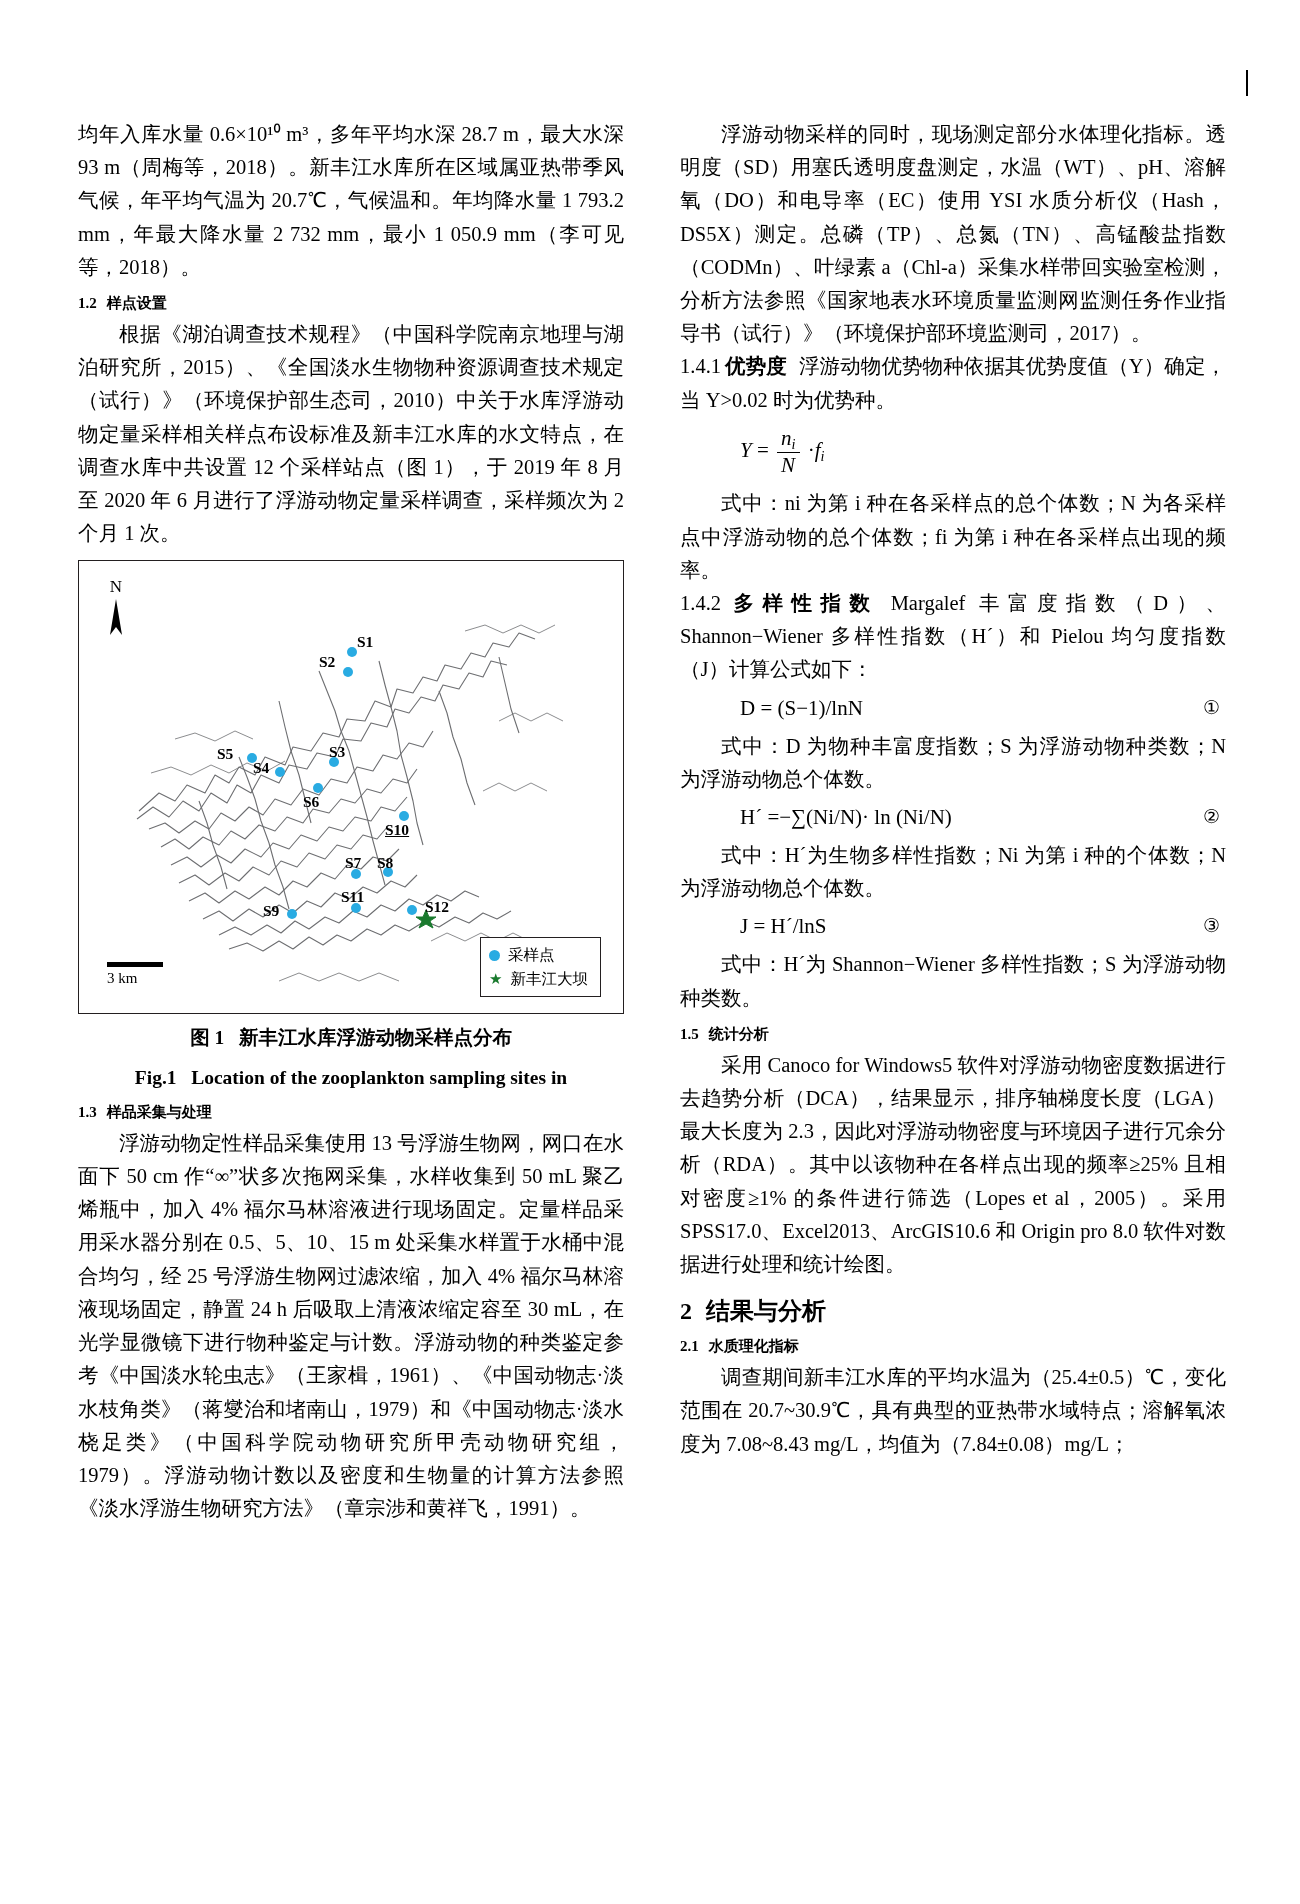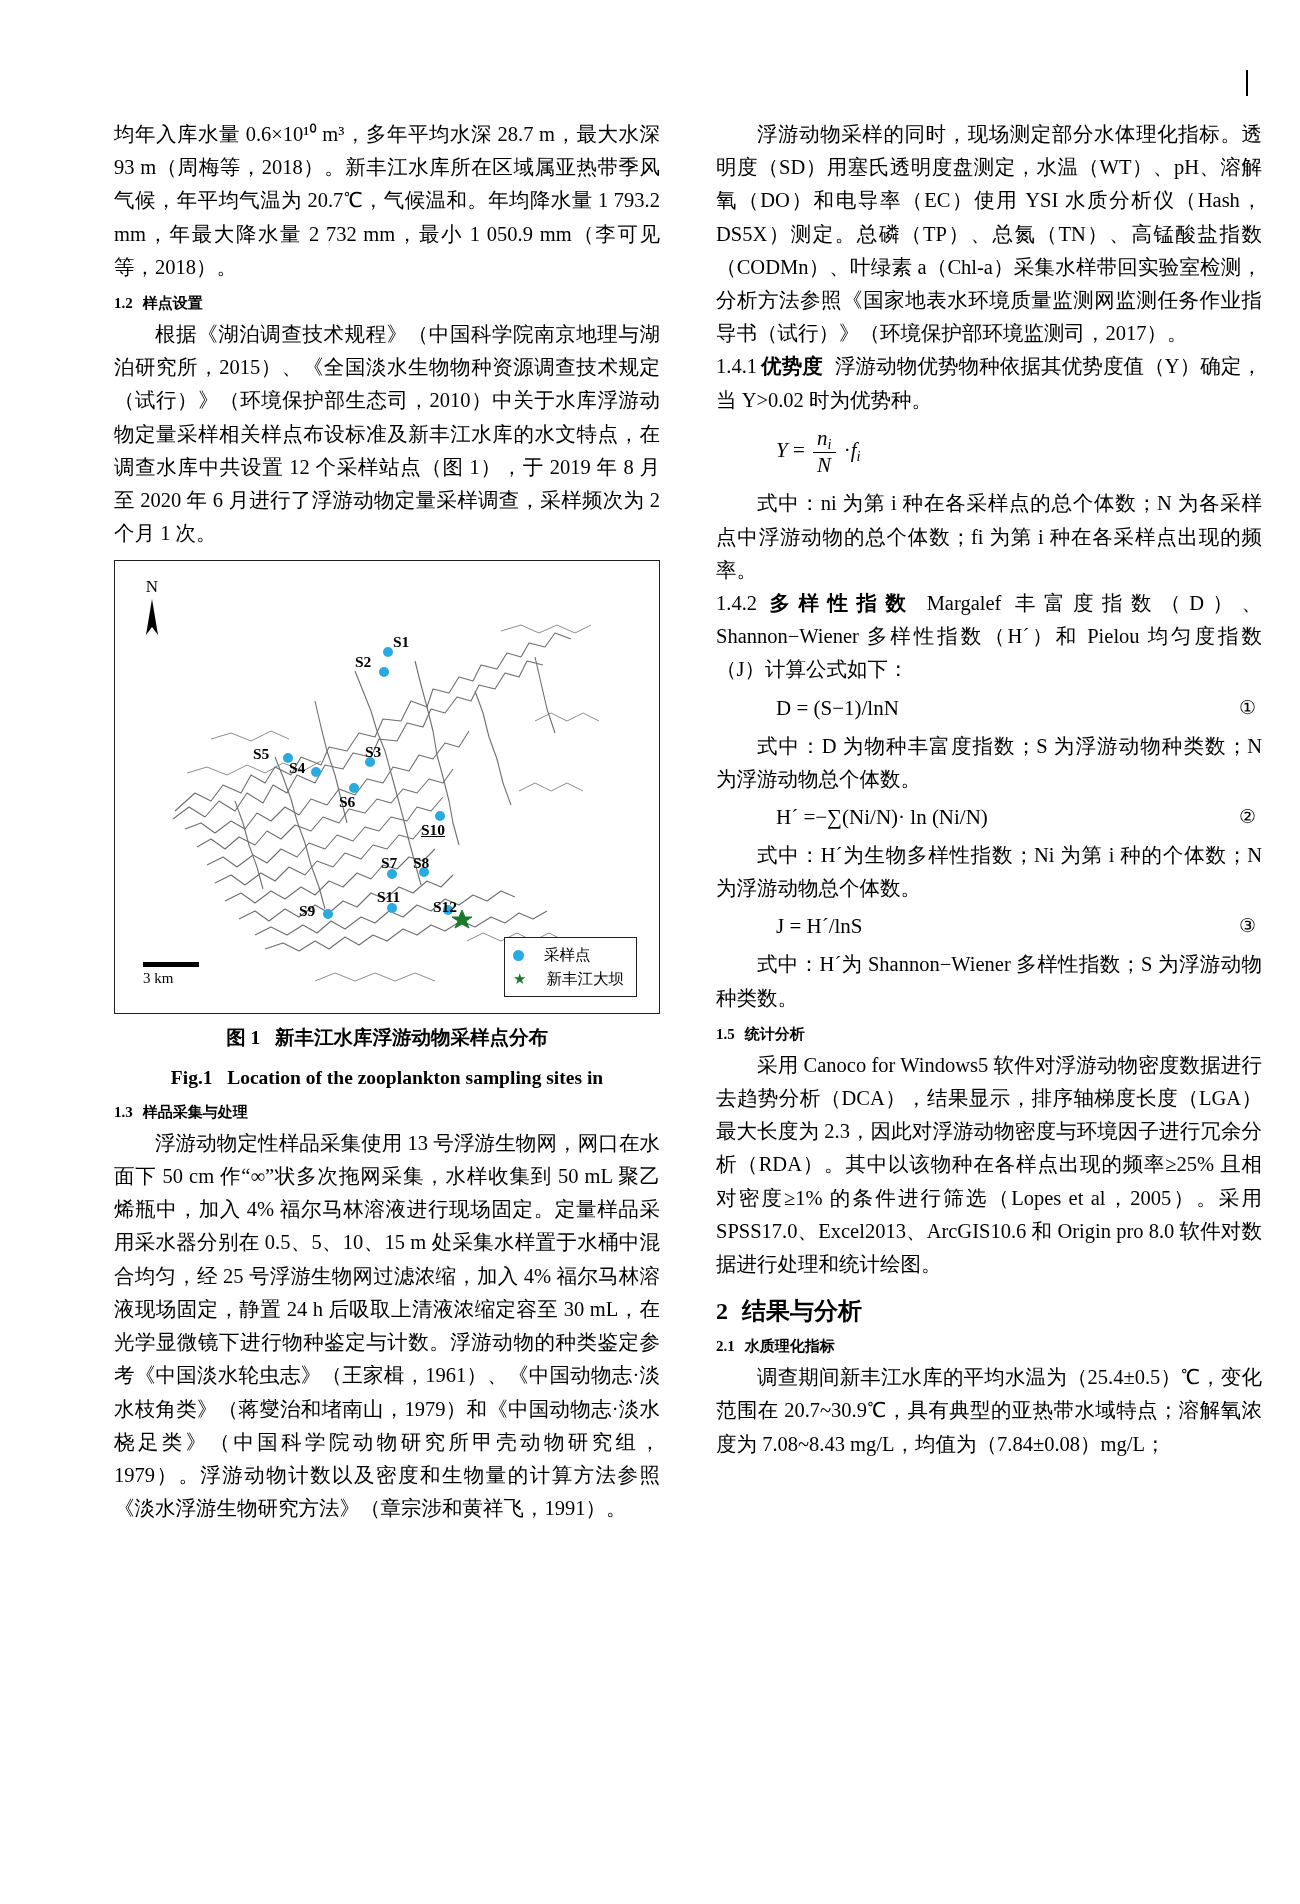--- a/index.html
+++ b/index.html
@@ -21,21 +21,20 @@
     width: 1300px;
     height: 1904px;
   }
   .columns {
     position: absolute;
     left: 78px;
     top: 118px;
     width: 1148px;
     display: flex;
     gap: 56px;
-    margin-left: 36px;
   }
   .col {
     width: 546px;
   }
   p {
     margin: 0;
     font-size: 20.5px;
     line-height: 1.62;
     text-align: justify;
     text-justify: inter-ideograph;
@@ -105,21 +104,21 @@
   .legendbox {
     position: absolute;
     right: 22px;
     bottom: 16px;
     border: 1px solid #231f20;
     background: #fff;
     padding: 5px 12px 5px 8px;
     font-size: 15.5px;
     line-height: 1.55;
   }
-  .legendrow { display: flex; align-items: center; gap: 20px; }
+  .legendrow { display: flex; align-items: center; gap: 8px; }
   .lg-dot { width: 11px; height: 11px; border-radius: 50%; background: #29abe2; display:inline-block;}
   .lg-star { color: #1a7a2e; font-size: 15px; line-height: 1; }
   .northarrow { position: absolute; left: 26px; top: 16px; text-align: center; }
   .northarrow .n { font-size: 17px; font-family: "Liberation Serif", serif; }
   .figcap {
     text-align: center;
     font-size: 19.5px;
     font-weight: bold;
     line-height: 1.55;
     margin-top: 9px;
@@ -244,21 +243,21 @@
           <div class="site-dot" style="left:304px; top:306px;"></div>
           <div class="site-label" style="left:298px; top:293px;">S8</div>
 
           <div class="site-dot" style="left:272px; top:342px;"></div>
           <div class="site-label" style="left:262px; top:327px;">S11</div>
 
           <div class="site-dot" style="left:208px; top:348px;"></div>
           <div class="site-label" style="left:184px; top:341px;">S9</div>
 
           <div class="site-dot" style="left:328px; top:344px;"></div>
-          <div class="site-label" style="left:318px; top:337px;">S12</div>
+          <div class="site-label" style="left:346px; top:337px;">S12</div>
 
           <div class="scalebar">
             <div class="bar"></div>
             <span>3 km</span>
           </div>
 
           <div class="legendbox">
             <div class="legendrow">
               <span class="lg-dot"></span>
               <span>采样点</span>

